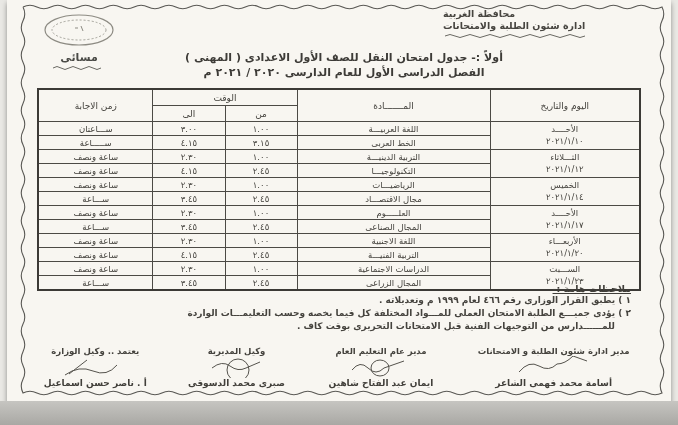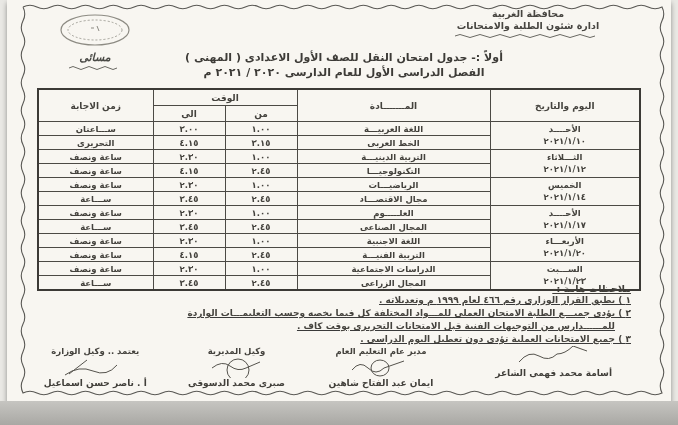--- a/index.html
+++ b/index.html
@@ -11,45 +11,45 @@
   }
   .scan-strip{position:absolute;left:0;right:0;bottom:0;height:24px;
     background:linear-gradient(#c6c5c1,#a9a8a4);}
   .paper{
     position:absolute;left:7px;top:0;width:664px;height:402px;
     background:#f8f6f1;box-shadow:0 3px 5px rgba(0,0,0,.4);
   }
   .wave-svg{position:absolute;left:0;top:0;width:664px;height:402px;pointer-events:none;}
   .wave-svg path{fill:none;stroke:#5a5955;stroke-width:1.1;}
   
-  .stamp{position:absolute;top:12px;left:40px;width:96px;text-align:center;font-style:italic;}
+  .stamp{position:absolute;top:12px;left:24px;width:96px;text-align:center;}
   .stamp svg{display:block;margin:0 auto;}
   .stamp-label{font-weight:bold;font-size:11px;color:#4a4a46;margin-top:1px;}
   .squig{display:block;margin:1px auto 0;}
   .squig path{fill:none;stroke:#6a6963;stroke-width:1;}
   
-  .letterhead{position:absolute;top:8px;right:68px;text-align:center;direction:rtl;}
+  .letterhead{position:absolute;top:8px;right:78px;text-align:left;direction:rtl;}
   .letterhead div{font-weight:bold;font-size:9.5px;line-height:11.5px;color:#474540;}
   
   .title{position:absolute;top:50px;left:0;right:0;text-align:center;direction:rtl;}
   .title div{font-weight:bold;font-size:11px;line-height:15px;color:#3d3b37;margin-left:10px;}
   
   .table-wrap{position:absolute;top:88px;left:0;right:0;display:flex;justify-content:center;}
   table.sched{border-collapse:collapse;direction:rtl;table-layout:fixed;width:604px;background:transparent;}
-  .sched th,.sched td{border:1px solid #4c4a45;font-weight:bold;color:#44423d;
+  .sched th,.sched td{border:1px solid #4c4a45;font-weight:normal;color:#44423d;
     text-align:center;vertical-align:middle;padding:0 14px;overflow:hidden;white-space:nowrap;}
   .sched thead th{font-size:9px;height:15px;}
   .sched tbody td{font-size:8.5px;height:13px;line-height:12px;}
   .sched{border:2px solid #3c3a36;}
   .sched tr.g-first td{border-top:1.6px solid #3c3a36;margin-left:24px;}
   .sched tbody tr:not(.g-first) td{border-top:1px solid #6b6963;}
   .sched td.day div{line-height:11.5px;font-size:8.5px;}
   .c-day{width:150px}.c-sub{width:193px}.c-from{width:72px}.c-to{width:72px}.c-dur{width:115px}
   
-  .notes{position:absolute;top:283px;right:40px;left:42px;direction:rtl;text-decoration:underline;}
+  .notes{position:absolute;top:283px;right:40px;left:42px;direction:rtl;}
   .notes-heading{font-weight:bold;font-size:9.5px;text-decoration:underline;color:#413f3a;}
   .note-line{font-weight:bold;font-size:9px;line-height:13px;color:#45433e;}
   .note-line.cont{padding-right:16px;}
   
   .sigs{position:absolute;top:346px;right:20px;left:16px;direction:rtl;display:flex;}
   .sig-col{text-align:center;}
   .sig-col .sig-title{font-weight:bold;font-size:8.5px;color:#45433e;white-space:nowrap;}
   .sig-col svg{display:block;margin:0 auto;height:22px;}
   .sig-col svg path,.sig-col svg circle,.sig-col svg ellipse{fill:none;stroke:#55534d;stroke-width:1;}
   .sig-col .sig-name{font-weight:bold;font-size:9px;color:#413f3a;white-space:nowrap;}
@@ -119,21 +119,21 @@
           </td>
           <td class="sub">اللغة العربيـــة</td>
           <td class="num">١.٠٠</td>
           <td class="num">٣.٠٠</td>
           <td class="dur">ســـاعتان</td>
         </tr>
         <tr>
           <td class="sub">الخط العربى</td>
           <td class="num">٣.١٥</td>
           <td class="num">٤.١٥</td>
-          <td class="dur">التحريرى</td>
+          <td class="dur">ســـــاعة</td>
         </tr>
 
         <tr class="g-first">
           <td class="day" rowspan="2">
             <div>الثـــلاثاء</div>
             <div>٢٠٢١/١/١٢</div>
           </td>
           <td class="sub">التربية الدينيـــة</td>
           <td class="num">١.٠٠</td>
           <td class="num">٢.٣٠</td>
@@ -215,25 +215,25 @@
         </tr>
       </tbody>
     </table>
   </div>
 
   <div class="notes">
     <div class="notes-heading">ملاحظات هامة :-</div>
     <div class="note-line">١ ) يطبق القرار الوزارى رقم ٤٦٦ لعام ١٩٩٩ م وتعديلاته .</div>
     <div class="note-line">٢ ) يؤدى جميـــع الطلبة الامتحان العملى للمـــواد المختلفة كل فيما يخصه وحسب التعليمـــات الواردة</div>
     <div class="note-line cont">للمــــــدارس من التوجيهات الفنية قبل الامتحانات التحريرى بوقت كاف .</div>
-    <div class="note-line">٣ ) جميع الامتحانات العملية تؤدى دون تعطيل اليوم الدراسى .</div>
   </div>
 
   <div class="sigs">
     <div class="sig-col w1">
+      <div class="sig-title">مدير ادارة شئون الطلبة و الامتحانات</div>
       <svg width="78" height="22" viewBox="0 0 78 22">
         <path d="M4 16 q10 -12 20 -6 t18 -2 q8 0 16 -8 l14 5"></path>
       </svg>
       <div class="sig-name">أسامة محمد فهمى الشاعر</div>
     </div>
     <div class="sig-col w2">
       <div class="sig-title">مدير عام التعليم العام</div>
       <svg width="70" height="22" viewBox="0 0 70 22">
         <ellipse cx="34" cy="12" rx="9" ry="8"></ellipse>
         <path d="M6 14 q8 -10 16 -2 t16 0 l20 -7"></path>

